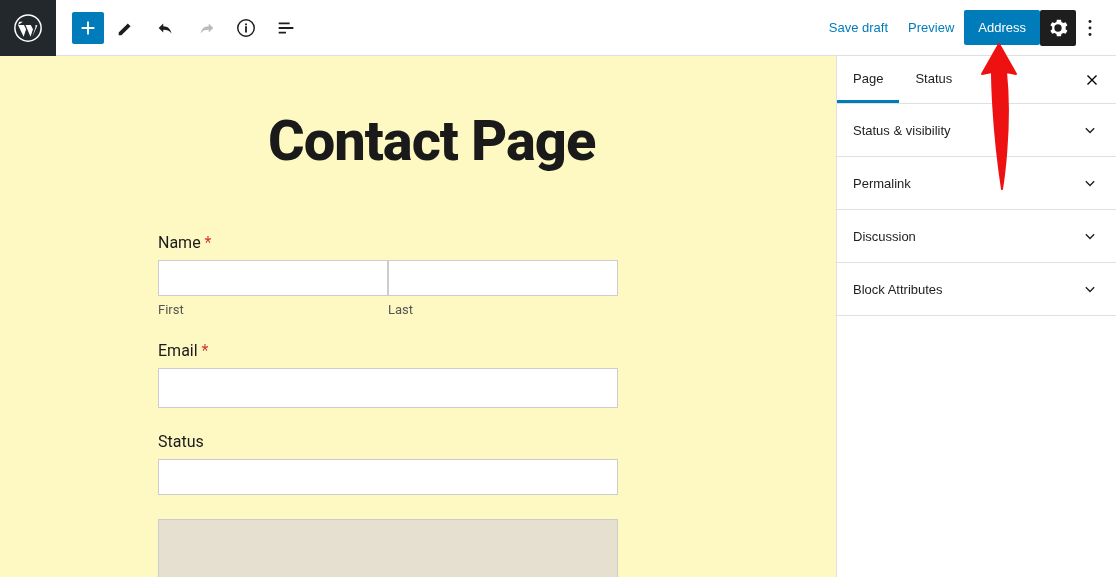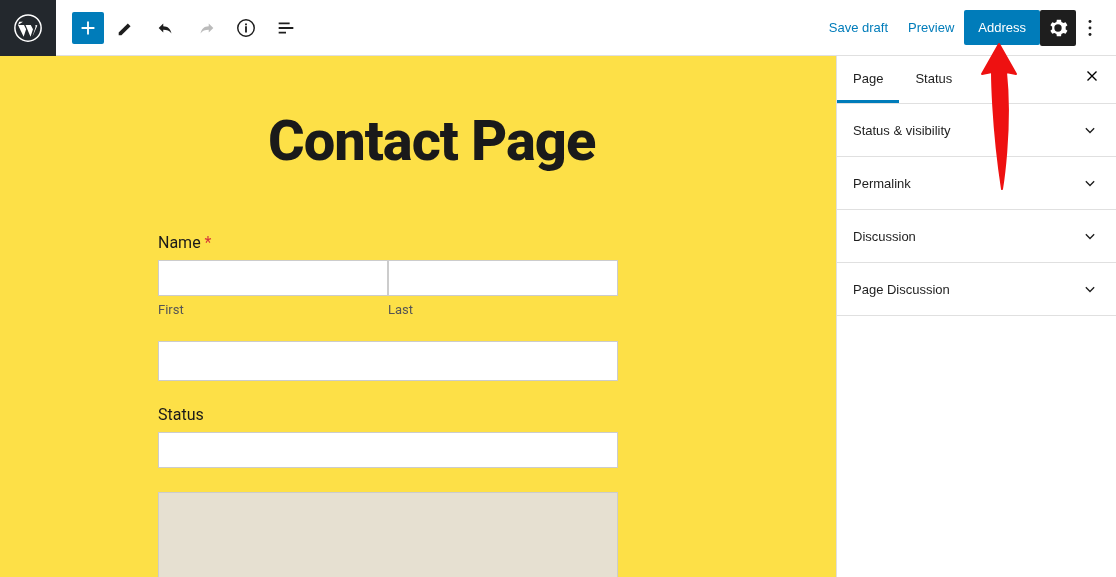--- a/index.html
+++ b/index.html
@@ -95,21 +95,21 @@
     }
     .more-btn svg { width: 22px; height: 22px; }
 
     
     .workspace {
       display: flex;
       height: calc(577px - 56px);
     }
     .editor-canvas {
       flex: 1;
-      background: #fde047;
+      background: #fef9c3;
       overflow-y: scroll;
       position: relative;
     }
     .editor-canvas::-webkit-scrollbar { width: 14px; }
     .editor-canvas::-webkit-scrollbar-track { background: #f0f0f0; }
     .editor-canvas::-webkit-scrollbar-thumb { background: #c0c0c0; }
 
     .page-content {
       max-width: 720px;
       margin: 0 auto;
@@ -162,21 +162,21 @@
     
     .sidebar {
       width: 280px;
       border-left: 1px solid #e0e0e0;
       background: #fff;
       display: flex;
       flex-direction: column;
     }
     .sidebar-tabs {
       display: flex;
-      align-items: flex-start;
+      align-items: center;
       border-bottom: 1px solid #e0e0e0;
       height: 48px;
       position: relative;
     }
     .tab {
       padding: 0 16px;
       height: 100%;
       display: flex;
       align-items: center;
       background: none;
@@ -310,20 +310,24 @@
               <span class="sub-label">First</span>
             </div>
             <div class="name-col">
               <input class="text-input" type="text" style="">
               <span class="sub-label">Last</span>
             </div>
           </div>
         </div>
 
         <div class="form-field">
+          <label class="field-label">
+            <span>Email</span>
+            <span class="req">*</span>
+          </label>
           <input class="text-input" style="height: 40px;" type="text">
         </div>
 
         <div class="form-field">
           <label class="field-label">Status</label>
           <input class="text-input" type="text" style="">
         </div>
 
         <div class="textarea-box"></div>
       </div>
@@ -360,21 +364,21 @@
     <div class="panel">
       <button class="panel-header">
         <span>Discussion</span>
         <svg viewBox="0 0 24 24">
             <path d="M7 10l5 5 5-5" stroke="currentColor" stroke-width="1.6" fill="none"></path>
           </svg>
       </button>
     </div>
     <div class="panel">
       <button class="panel-header">
-        <span>Page Discussion</span>
+        <span>Block Attributes</span>
         <svg viewBox="0 0 24 24">
             <path d="M7 10l5 5 5-5" stroke="currentColor" stroke-width="1.6" fill="none"></path>
           </svg>
       </button>
     </div>
   </aside>
 </div>
 
 <svg class="red-arrow" width="60" height="170">
   <path d="M25 10 L8 40 L18 38 C18 38 18 90 28 155 C28 155 38 95 32 38 L42 40 Z" fill="#e11" stroke="#e11" stroke-width="2" stroke-linejoin="round"></path>

